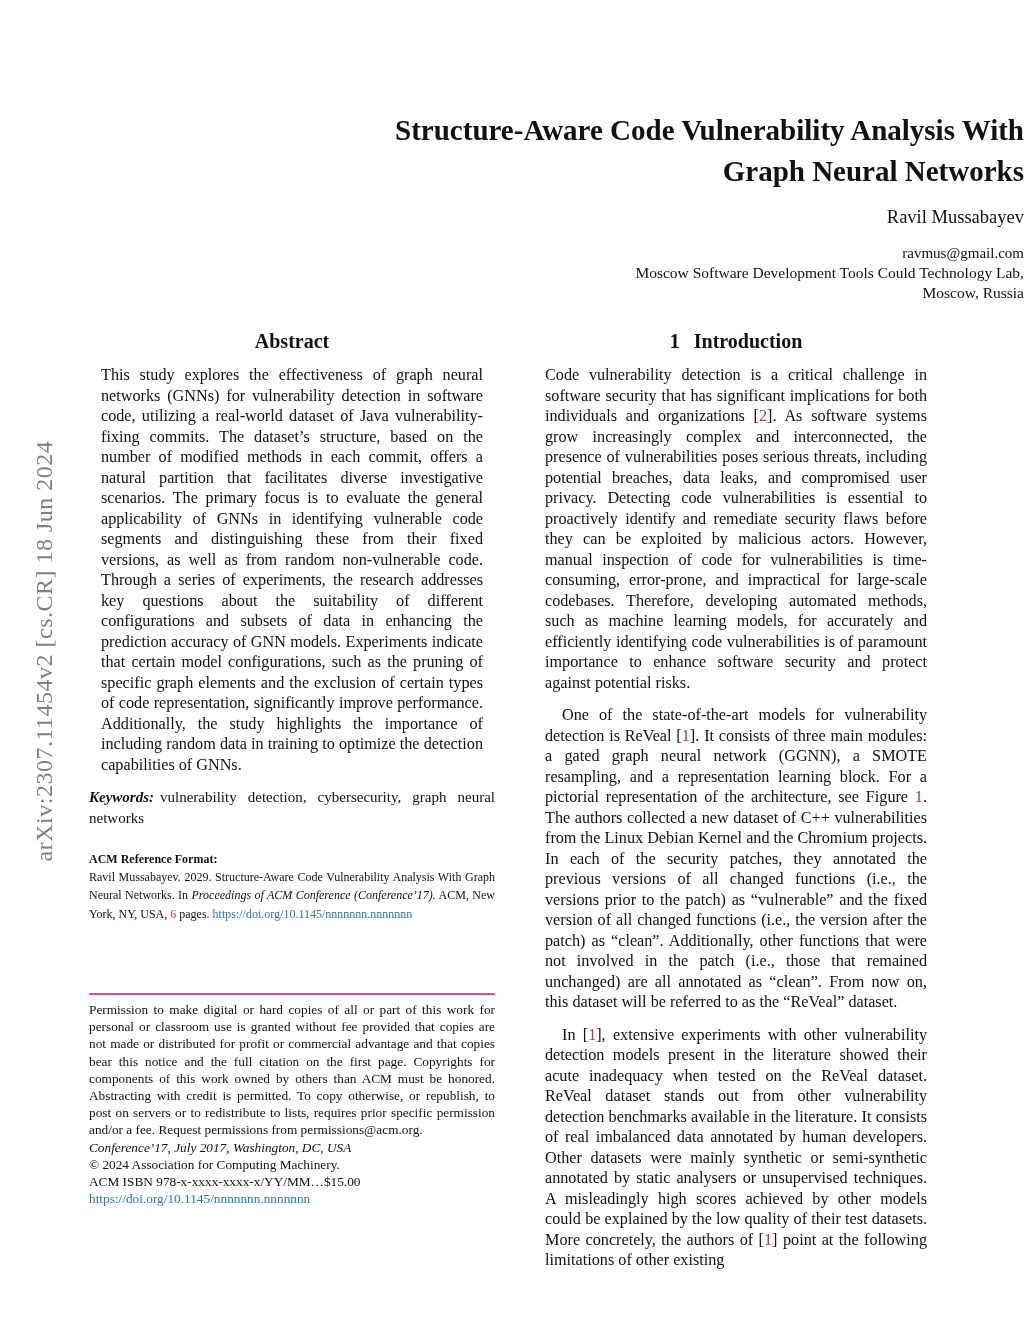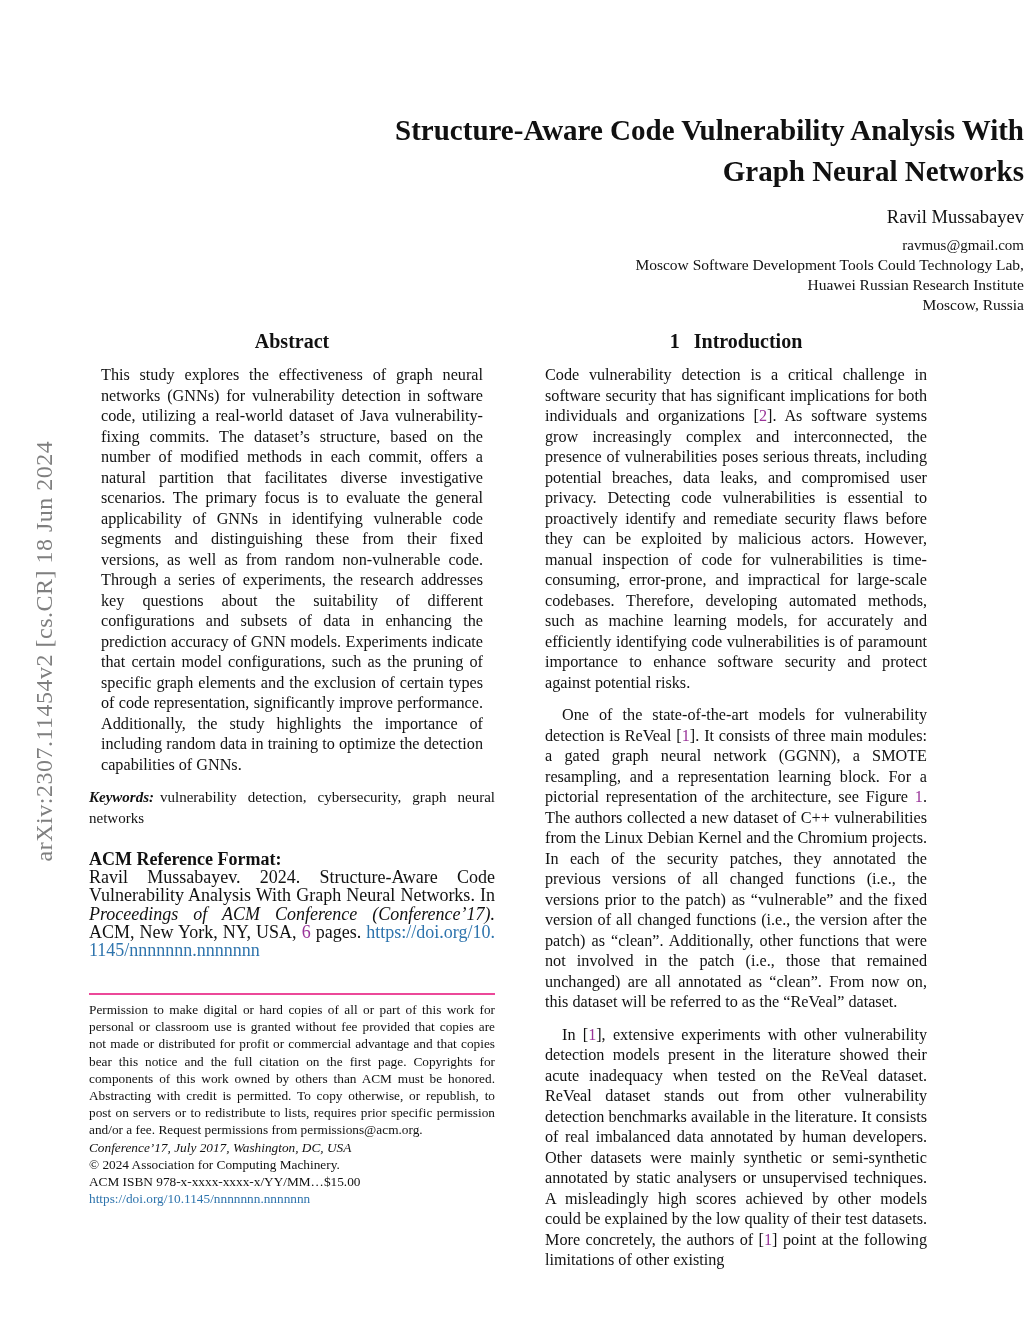--- a/index.html
+++ b/index.html
@@ -45,21 +45,21 @@
     font-size:29px;
     font-weight:bold;
     line-height:41px;
   }
   .author-name{
     margin-top:14px;
     font-size:18.5px;
     line-height:22px;
   }
   .author-email{
-    margin-top:8px;
+    margin-top:16px;
     font-size:15px;
     line-height:19px;
   }
   .affil-line{
     font-size:15.5px;
     line-height:20px;
   }
   
   .col{
     position:absolute;
@@ -86,21 +86,21 @@
   }
   .body-p.indent{text-indent:17px;}
   .keywords{
     margin-top:0;
     font-size:15px;
     line-height:20.5px;
   }
   .kw-label{font-weight:bold;font-style:italic;margin-right:6px;}
   .acm-ref{
     margin-top:22px;
-    font-size:18px;
+    font-size:12px;
     line-height:18.2px;
   }
   .acm-ref-heading{
     font-weight:bold;
     text-align:left;
   }
   
   .footnote{
     position:absolute;
     left:89px;
@@ -127,35 +127,34 @@
 <div id="page">
 
   <div class="watermark">arXiv:2307.11454v2  [cs.CR]  18 Jun 2024</div>
 
   <div class="header">
     <div class="title-line">Structure-Aware Code Vulnerability Analysis With</div>
     <div class="title-line">Graph Neural Networks</div>
     <div class="author-name">Ravil Mussabayev</div>
     <div class="author-email">ravmus@gmail.com</div>
     <div class="affil-line">Moscow Software Development Tools Could Technology Lab,</div>
-    <div class="affil-line">Huawei Russian Research Institute</div>
     <div class="affil-line">Moscow, Russia</div>
   </div>
 
   <div class="col col-left">
     <h2 class="sec-heading">Abstract</h2>
     <p class="body-p">This study explores the effectiveness of graph neural networks (GNNs) for vulnerability detection in software code, utilizing a real-world dataset of Java vulnerability-fixing commits. The dataset’s structure, based on the number of modified methods in each commit, offers a natural partition that facilitates diverse investigative scenarios. The primary focus is to evaluate the general applicability of GNNs in identifying vulnerable code segments and distinguishing these from their fixed versions, as well as from random non-vulnerable code. Through a series of experiments, the research addresses key questions about the suitability of different configurations and subsets of data in enhancing the prediction accuracy of GNN models. Experiments indicate that certain model configurations, such as the pruning of specific graph elements and the exclusion of certain types of code representation, significantly improve performance. Additionally, the study highlights the importance of including random data in training to optimize the detection capabilities of GNNs.</p>
 
     <div class="keywords">
       <span class="kw-label">Keywords:</span><span>vulnerability detection, cybersecurity, graph neural networks</span>
     </div>
 
     <div class="acm-ref">
       <div class="acm-ref-heading">ACM Reference Format:</div>
-      <div><span>Ravil Mussabayev. 2024. Structure-Aware Code Vulnerability Analysis With Graph Neural Networks. In </span><span class="seg-i">Proceedings of ACM Conference (Conference’17).</span><span> ACM, New York, NY, USA, </span><span class="seg-cite">6</span><span> pages. </span><span class="seg-link">https://doi.org/10.1145/nnnnnnn.nnnnnnn</span></div>
+      <div><span>Ravil Mussabayev. 2029. Structure-Aware Code Vulnerability Analysis With Graph Neural Networks. In </span><span class="seg-i">Proceedings of ACM Conference (Conference’17).</span><span> ACM, New York, NY, USA, </span><span class="seg-cite">6</span><span> pages. </span><span class="seg-link">https://doi.org/10.1145/nnnnnnn.nnnnnnn</span></div>
     </div>
   </div>
 
   <div class="footnote">
     <div>Permission to make digital or hard copies of all or part of this work for personal or classroom use is granted without fee provided that copies are not made or distributed for profit or commercial advantage and that copies bear this notice and the full citation on the first page. Copyrights for components of this work owned by others than ACM must be honored. Abstracting with credit is permitted. To copy otherwise, or republish, to post on servers or to redistribute to lists, requires prior specific permission and/or a fee. Request permissions from permissions@acm.org.</div>
     <div class="line italic">Conference’17, July 2017, Washington, DC, USA</div>
     <div class="line">© 2024 Association for Computing Machinery.</div>
     <div class="line">ACM ISBN 978-x-xxxx-xxxx-x/YY/MM…$15.00</div>
     <div class="line link">https://doi.org/10.1145/nnnnnnn.nnnnnnn</div>
   </div>

